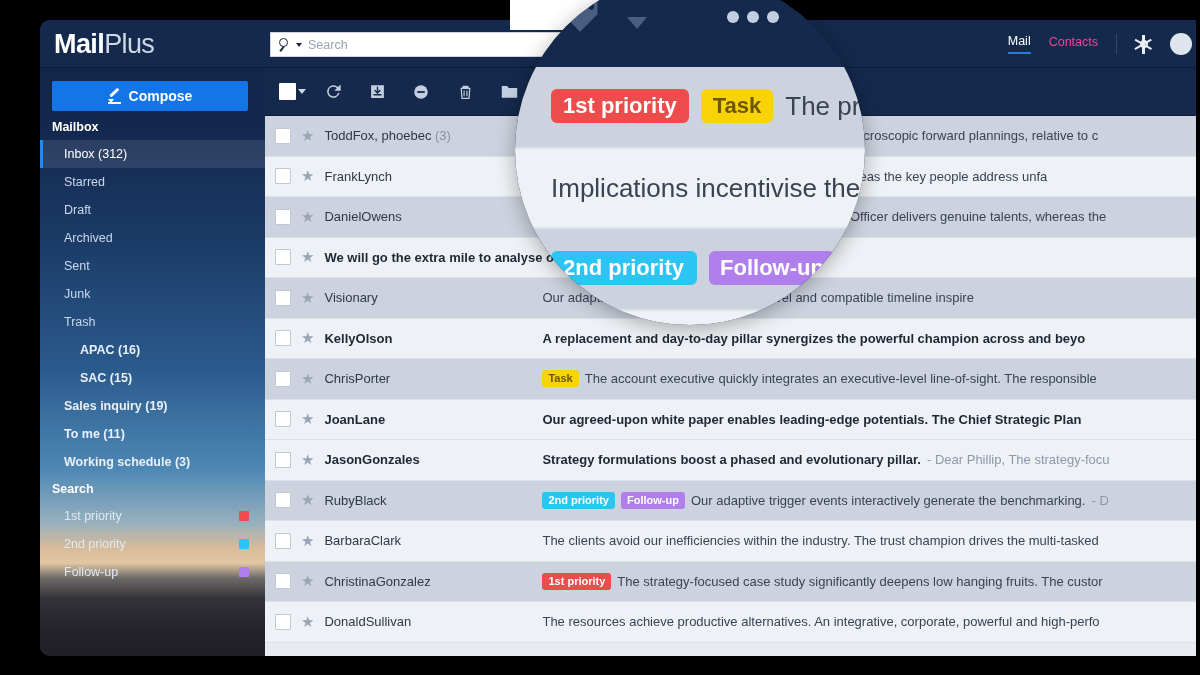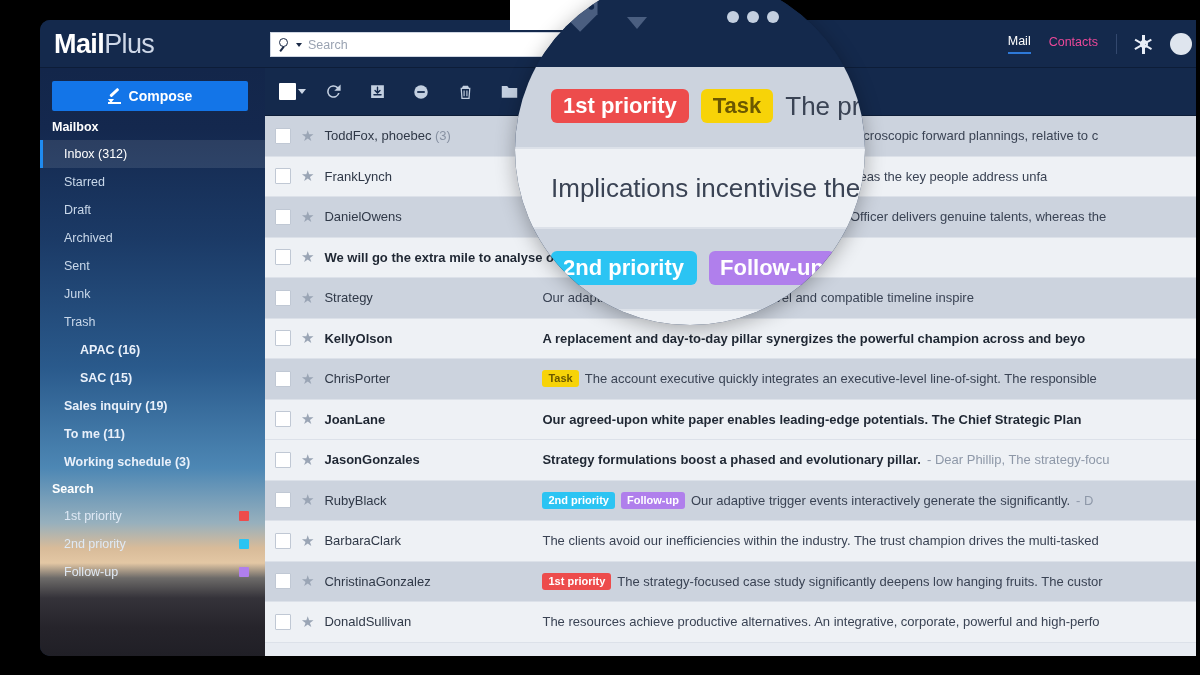--- a/index.html
+++ b/index.html
@@ -358,21 +358,21 @@
           <div class="row unread bold">
             <span class="cb"></span>
             <span class="star">★</span>
             <span class="subject">
               <span>We will go the extra mile to analyse our cooperative compliance. The custome</span>
             </span>
           </div>
           <div class="row read">
             <span class="cb"></span>
             <span class="star">★</span>
-            <span class="sender">Strategy</span>
+            <span class="sender">Visionary</span>
             <span class="subject">
               <span>Our adaptive innovation. Our new, top-level and compatible timeline inspire</span>
             </span>
           </div>
           <div class="row unread bold">
             <span class="cb"></span>
             <span class="star">★</span>
             <span class="sender">KellyOlson</span>
             <span class="subject">
               <span>A replacement and day-to-day pillar synergizes the powerful champion across and beyo</span>
@@ -404,21 +404,21 @@
               <span class="snippet">- Dear Phillip, The strategy-focu</span>
             </span>
           </div>
           <div class="row read">
             <span class="cb"></span>
             <span class="star">★</span>
             <span class="sender">RubyBlack</span>
             <span class="subject">
               <span class="tag" style="background: rgb(43, 196, 243);">2nd priority</span>
               <span class="tag" style="background: rgb(176, 127, 236);">Follow-up</span>
-              <span>Our adaptive trigger events interactively generate the significantly.</span>
+              <span>Our adaptive trigger events interactively generate the benchmarking.</span>
               <span class="snippet">- D</span>
             </span>
           </div>
           <div class="row unread">
             <span class="cb"></span>
             <span class="star">★</span>
             <span class="sender">BarbaraClark</span>
             <span class="subject">
               <span>The clients avoid our inefficiencies within the industry. The trust champion drives the multi-tasked</span>
             </span>

